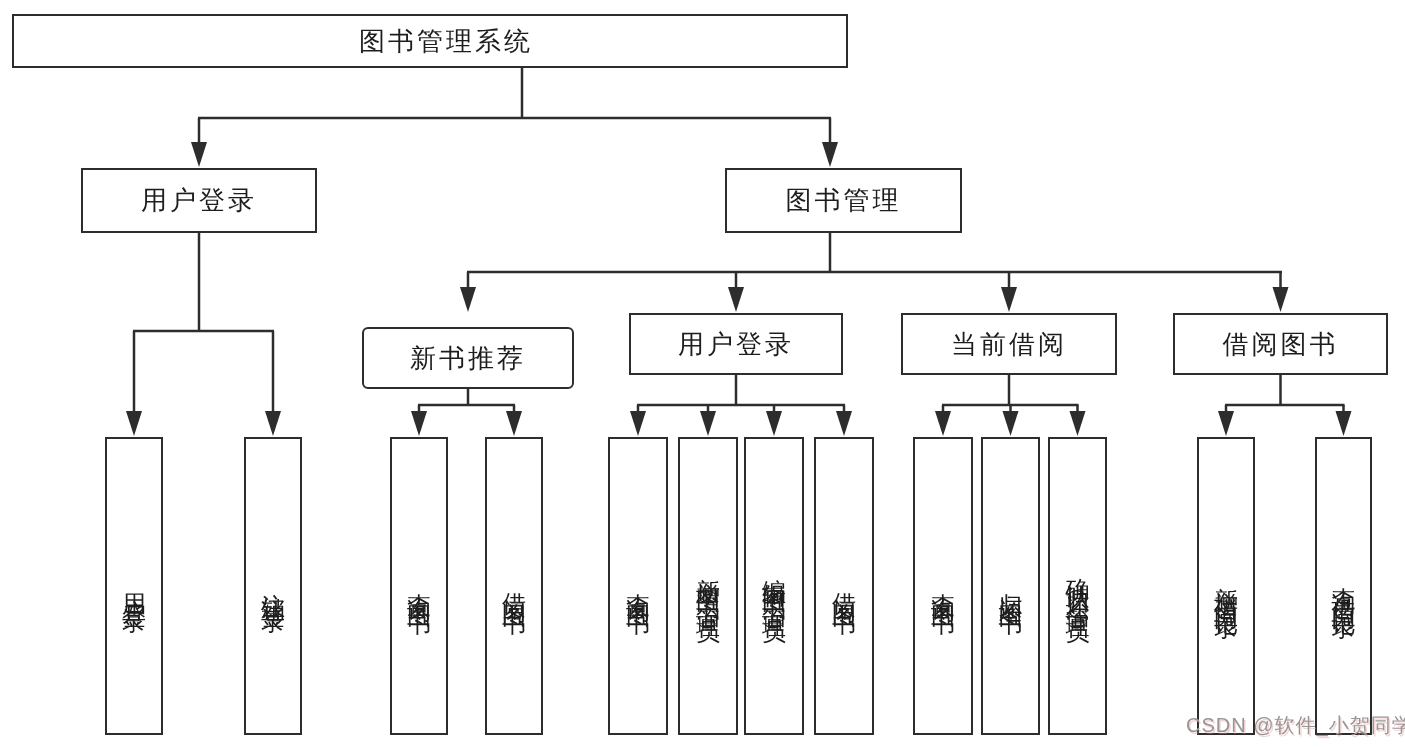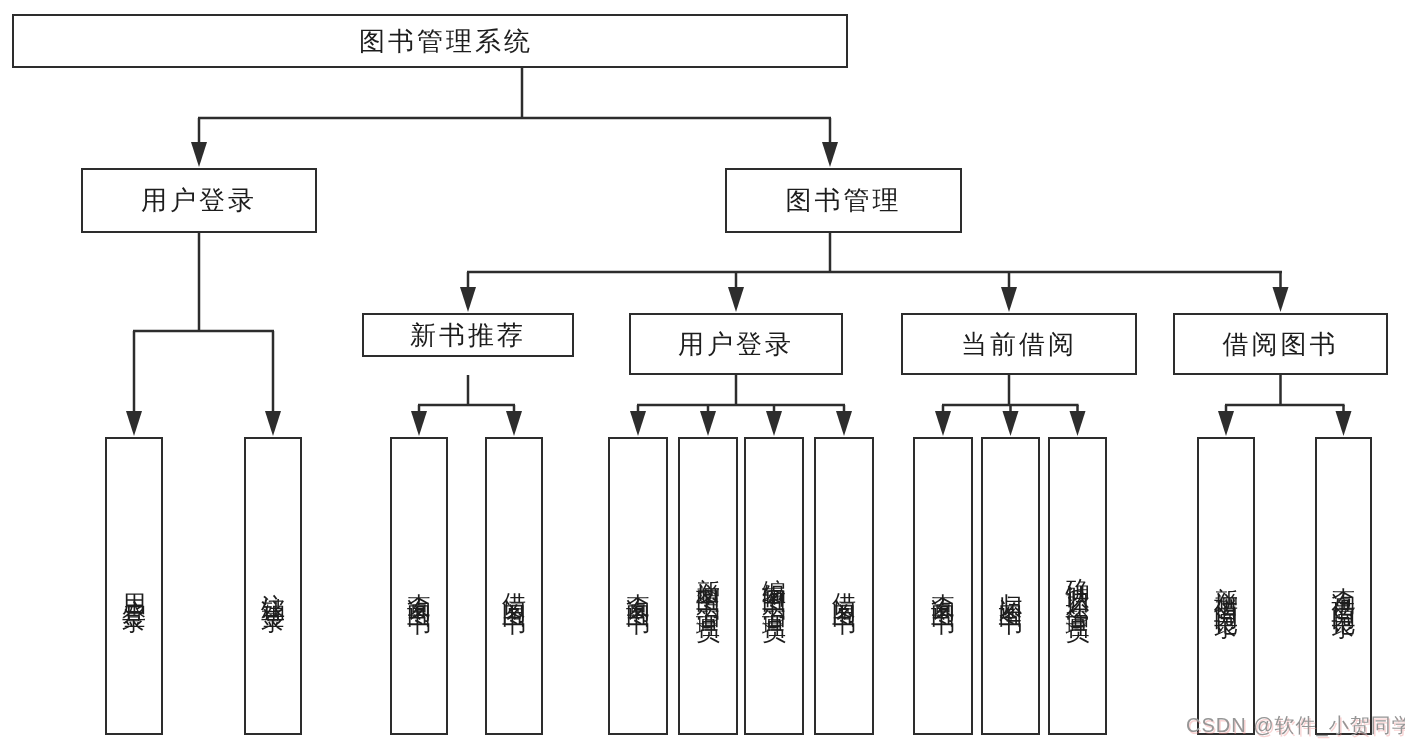--- a/index.html
+++ b/index.html
@@ -111,27 +111,27 @@
     <span>图书管理系统</span>
   </div>
 
   <div class="hbox" style="left:81px;top:168px;width:236px;height:65px;">
     <span>用户登录</span>
   </div>
   <div class="hbox" style="left:713px;top:168px;width:237px;height:65px;margin-left:12px;">
     <span>图书管理</span>
   </div>
 
-  <div class="hbox" style="left:362px;top:313px;width:212px;height:44px;">
+  <div class="hbox" style="left:362px;top:327px;width:212px;height:62px;border-radius:6px;">
     <span>新书推荐</span>
   </div>
   <div class="hbox" style="left:629px;top:313px;width:214px;height:62px;">
     <span>用户登录</span>
   </div>
-  <div class="hbox" style="left:901px;top:313px;width:236px;height:62px;">
+  <div class="hbox" style="left:901px;top:313px;width:216px;height:62px;">
     <span>当前借阅</span>
   </div>
   <div class="hbox" style="left:1173px;top:313px;width:215px;height:62px;">
     <span>借阅图书</span>
   </div>
 
   <div class="vbox" style="left:105px;top:437px;width:58px;height:298px;">
     <span class="vtext">用户登录</span>
   </div>
   <div class="vbox" style="left:244px;top:437px;width:58px;height:298px;">

